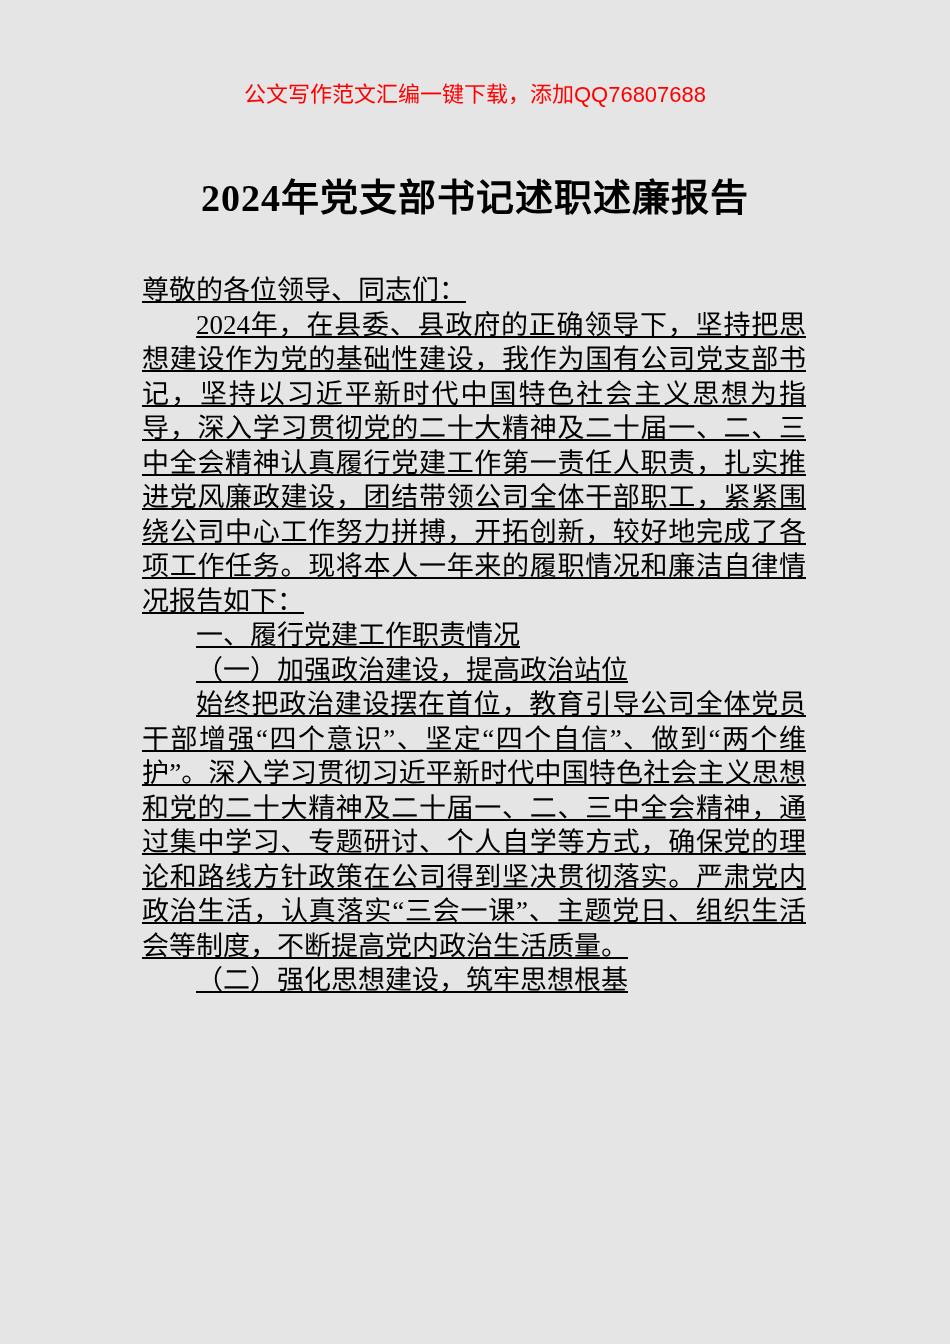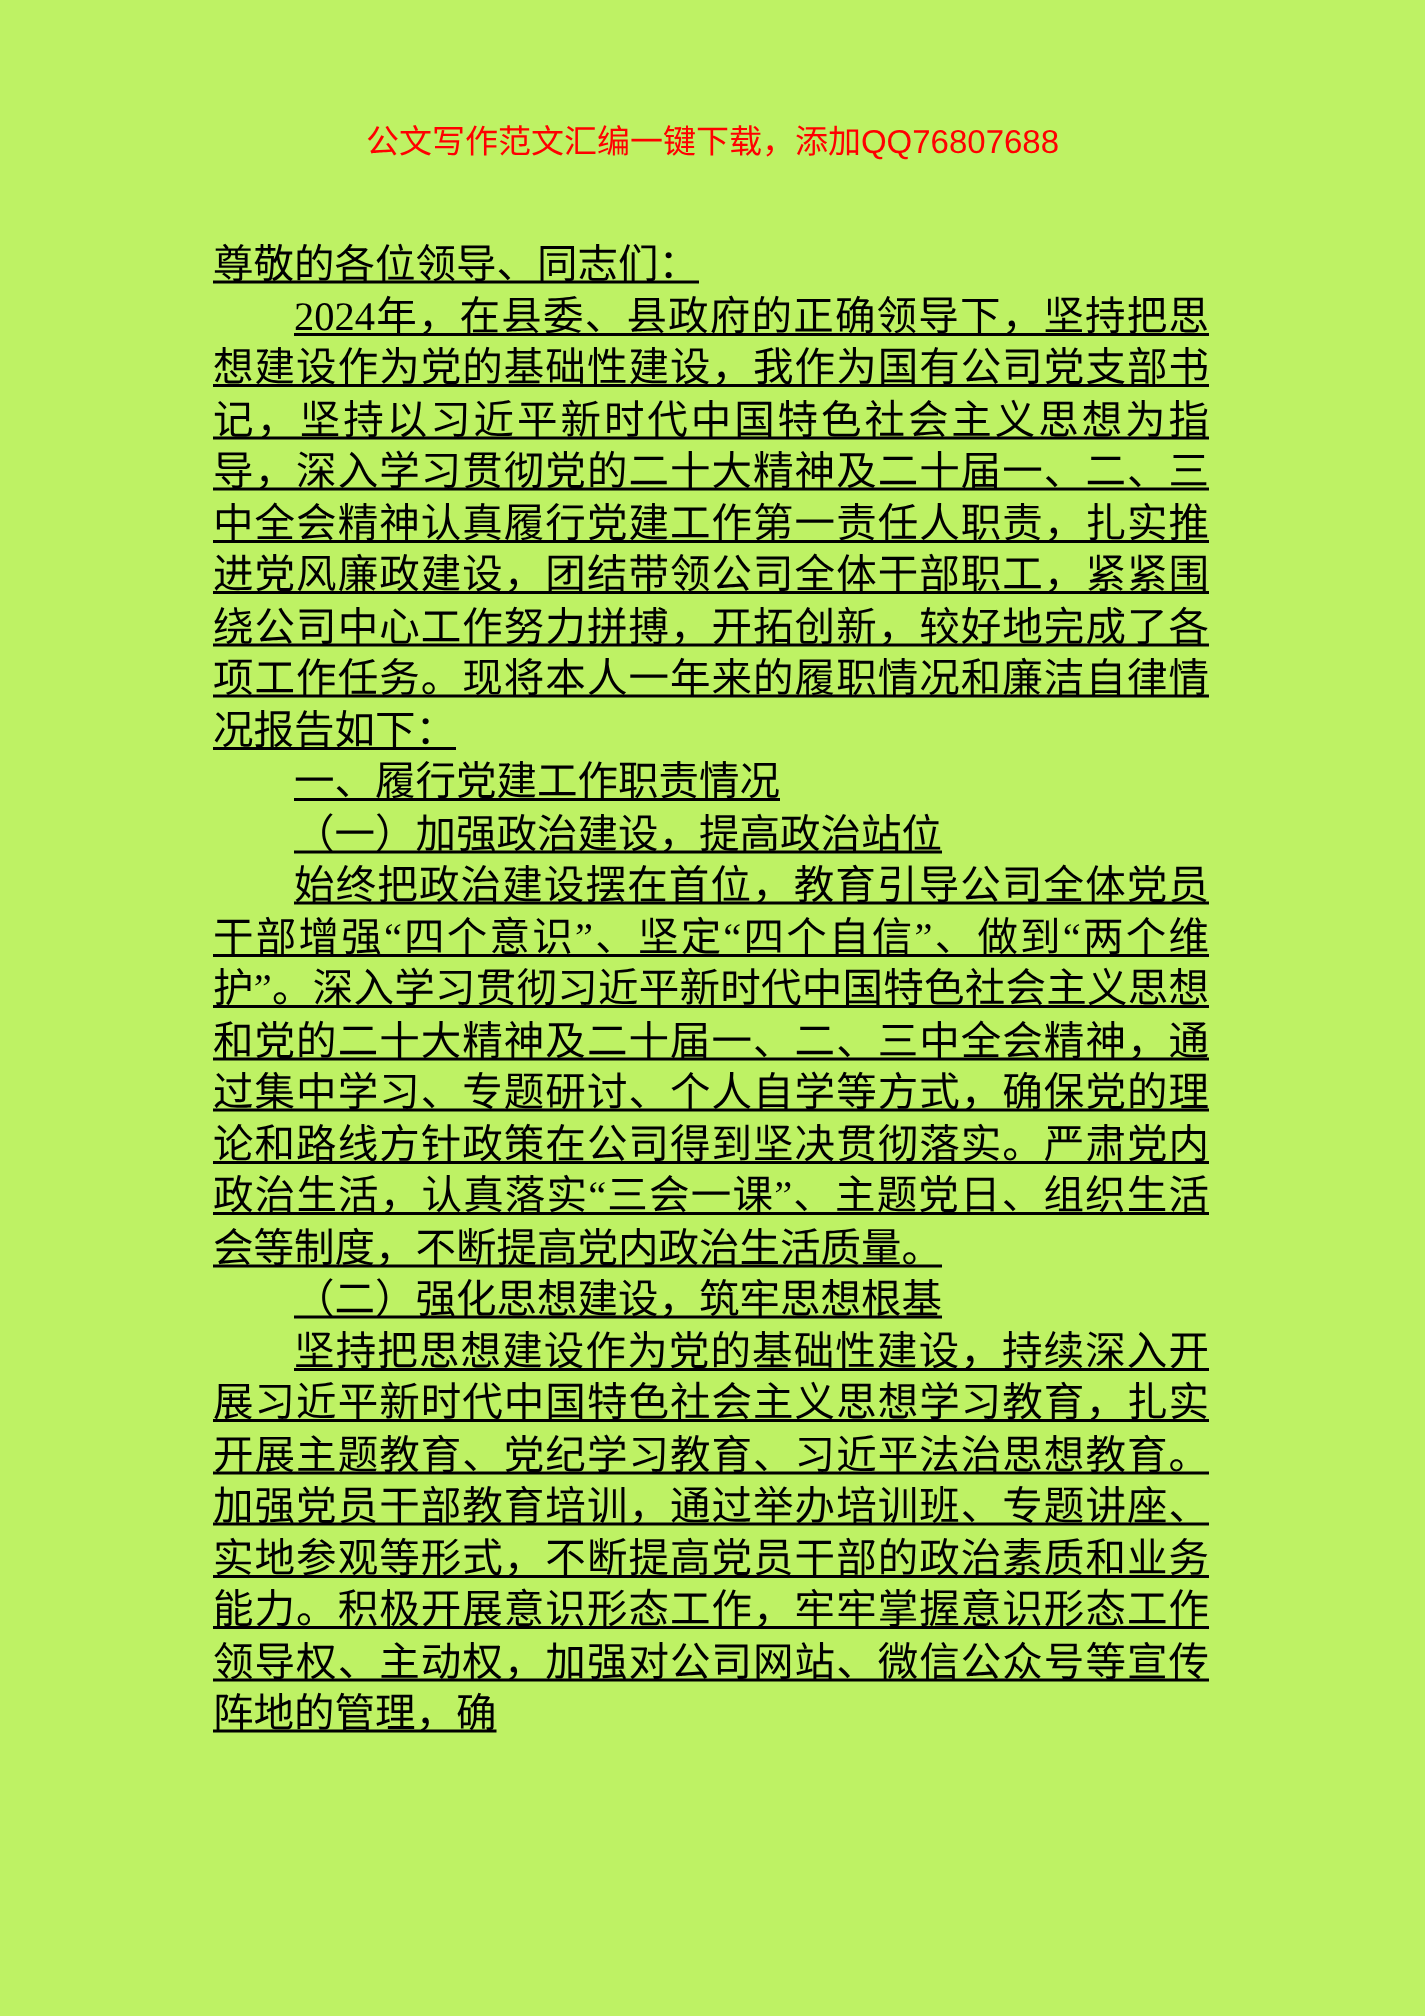--- a/index.html
+++ b/index.html
@@ -49,28 +49,28 @@
     padding: 0;
     text-decoration: underline;
   }
   .indent {
     text-indent: 2em;
   }
 </style>
 </head>
 <body>
 
-<div class="page" style="background: #bef264;">
+<div class="page" style="background: #e5e5e5;">
 
   <div class="notice" style="color: rgb(255, 0, 0);">公文写作范文汇编一键下载，添加QQ76807688</div>
 
+  <h1 class="title">2024年党支部书记述职述廉报告</h1>
 
   <div class="body-text" style="color: rgb(0, 0, 0);">
     <p class="para salutation">尊敬的各位领导、同志们：</p>
     <p class="para indent">2024年，在县委、县政府的正确领导下，坚持把思想建设作为党的基础性建设，我作为国有公司党支部书记，坚持以习近平新时代中国特色社会主义思想为指导，深入学习贯彻党的二十大精神及二十届一、二、三中全会精神认真履行党建工作第一责任人职责，扎实推进党风廉政建设，团结带领公司全体干部职工，紧紧围绕公司中心工作努力拼搏，开拓创新，较好地完成了各项工作任务。现将本人一年来的履职情况和廉洁自律情况报告如下：</p>
     <p class="para indent">一、履行党建工作职责情况</p>
     <p class="para indent">（一）加强政治建设，提高政治站位</p>
     <p class="para indent">始终把政治建设摆在首位，教育引导公司全体党员干部增强“四个意识”、坚定“四个自信”、做到“两个维护”。深入学习贯彻习近平新时代中国特色社会主义思想和党的二十大精神及二十届一、二、三中全会精神，通过集中学习、专题研讨、个人自学等方式，确保党的理论和路线方针政策在公司得到坚决贯彻落实。严肃党内政治生活，认真落实“三会一课”、主题党日、组织生活会等制度，不断提高党内政治生活质量。</p>
     <p class="para indent">（二）强化思想建设，筑牢思想根基</p>
-    <p class="para indent">坚持把思想建设作为党的基础性建设，持续深入开展习近平新时代中国特色社会主义思想学习教育，扎实开展主题教育、党纪学习教育、习近平法治思想教育。加强党员干部教育培训，通过举办培训班、专题讲座、实地参观等形式，不断提高党员干部的政治素质和业务能力。积极开展意识形态工作，牢牢掌握意识形态工作领导权、主动权，加强对公司网站、微信公众号等宣传阵地的管理，确</p>
   </div>
 
 </div>
 
 </body></html>

